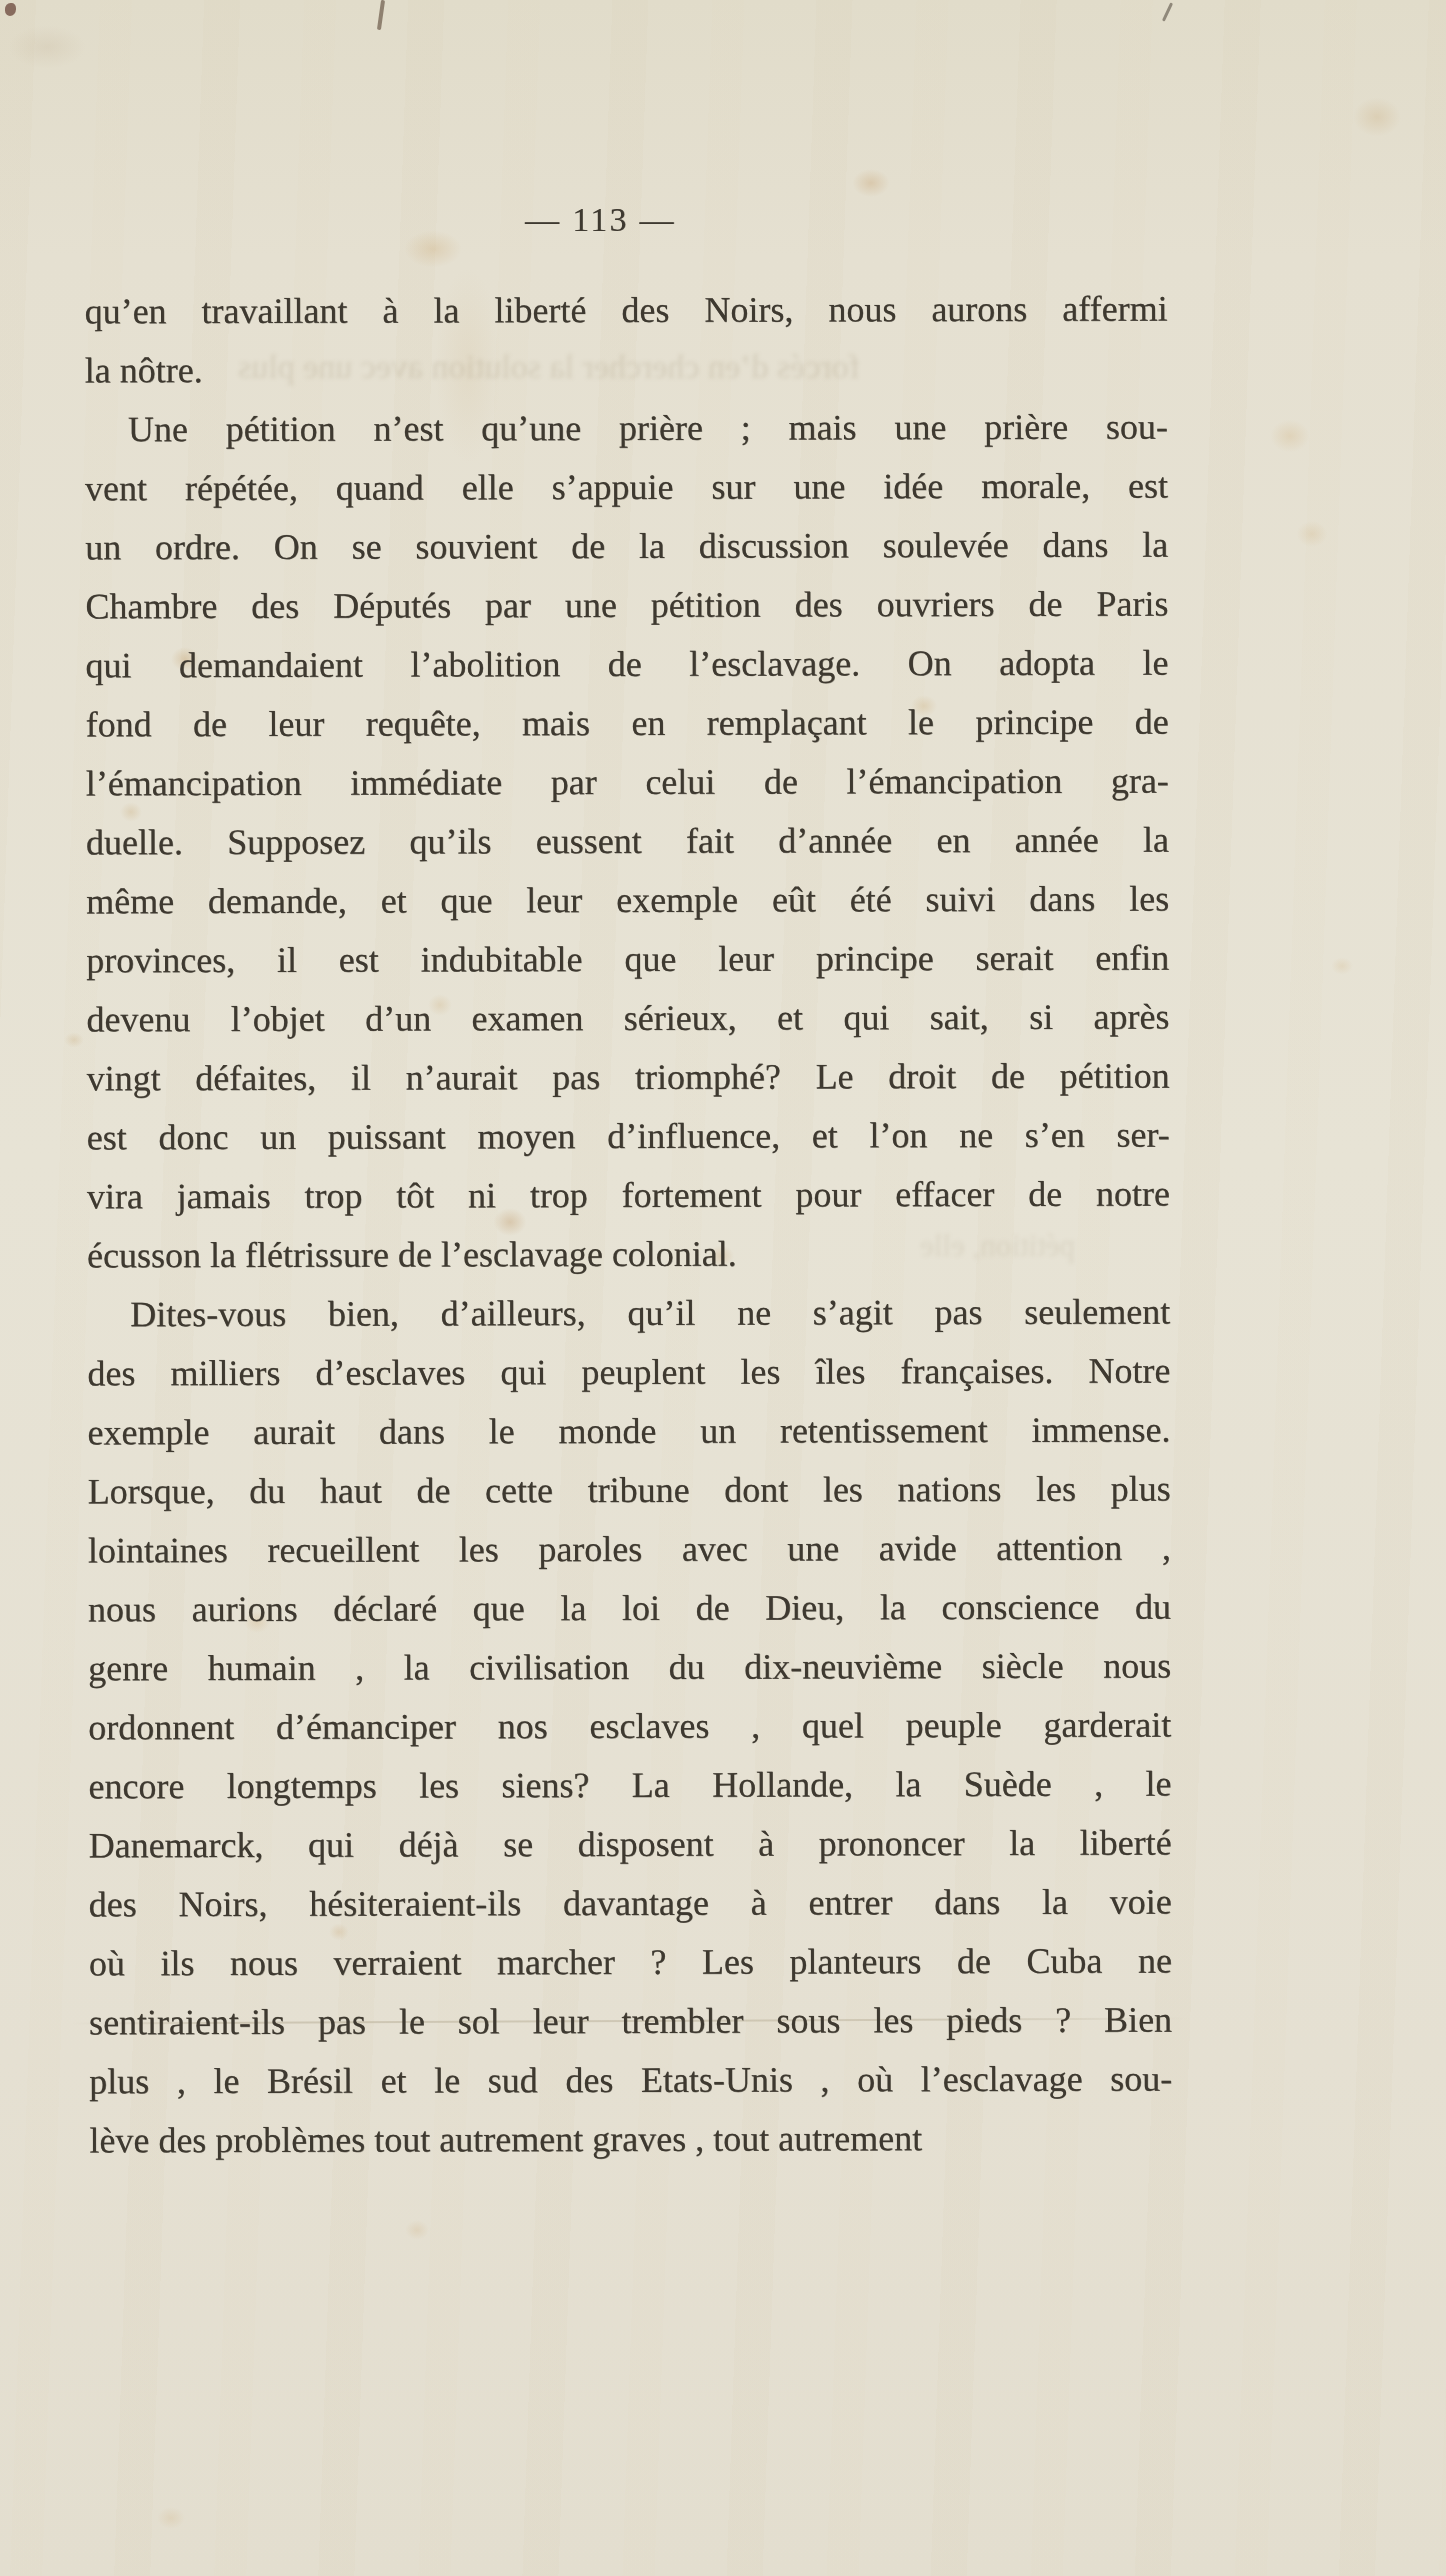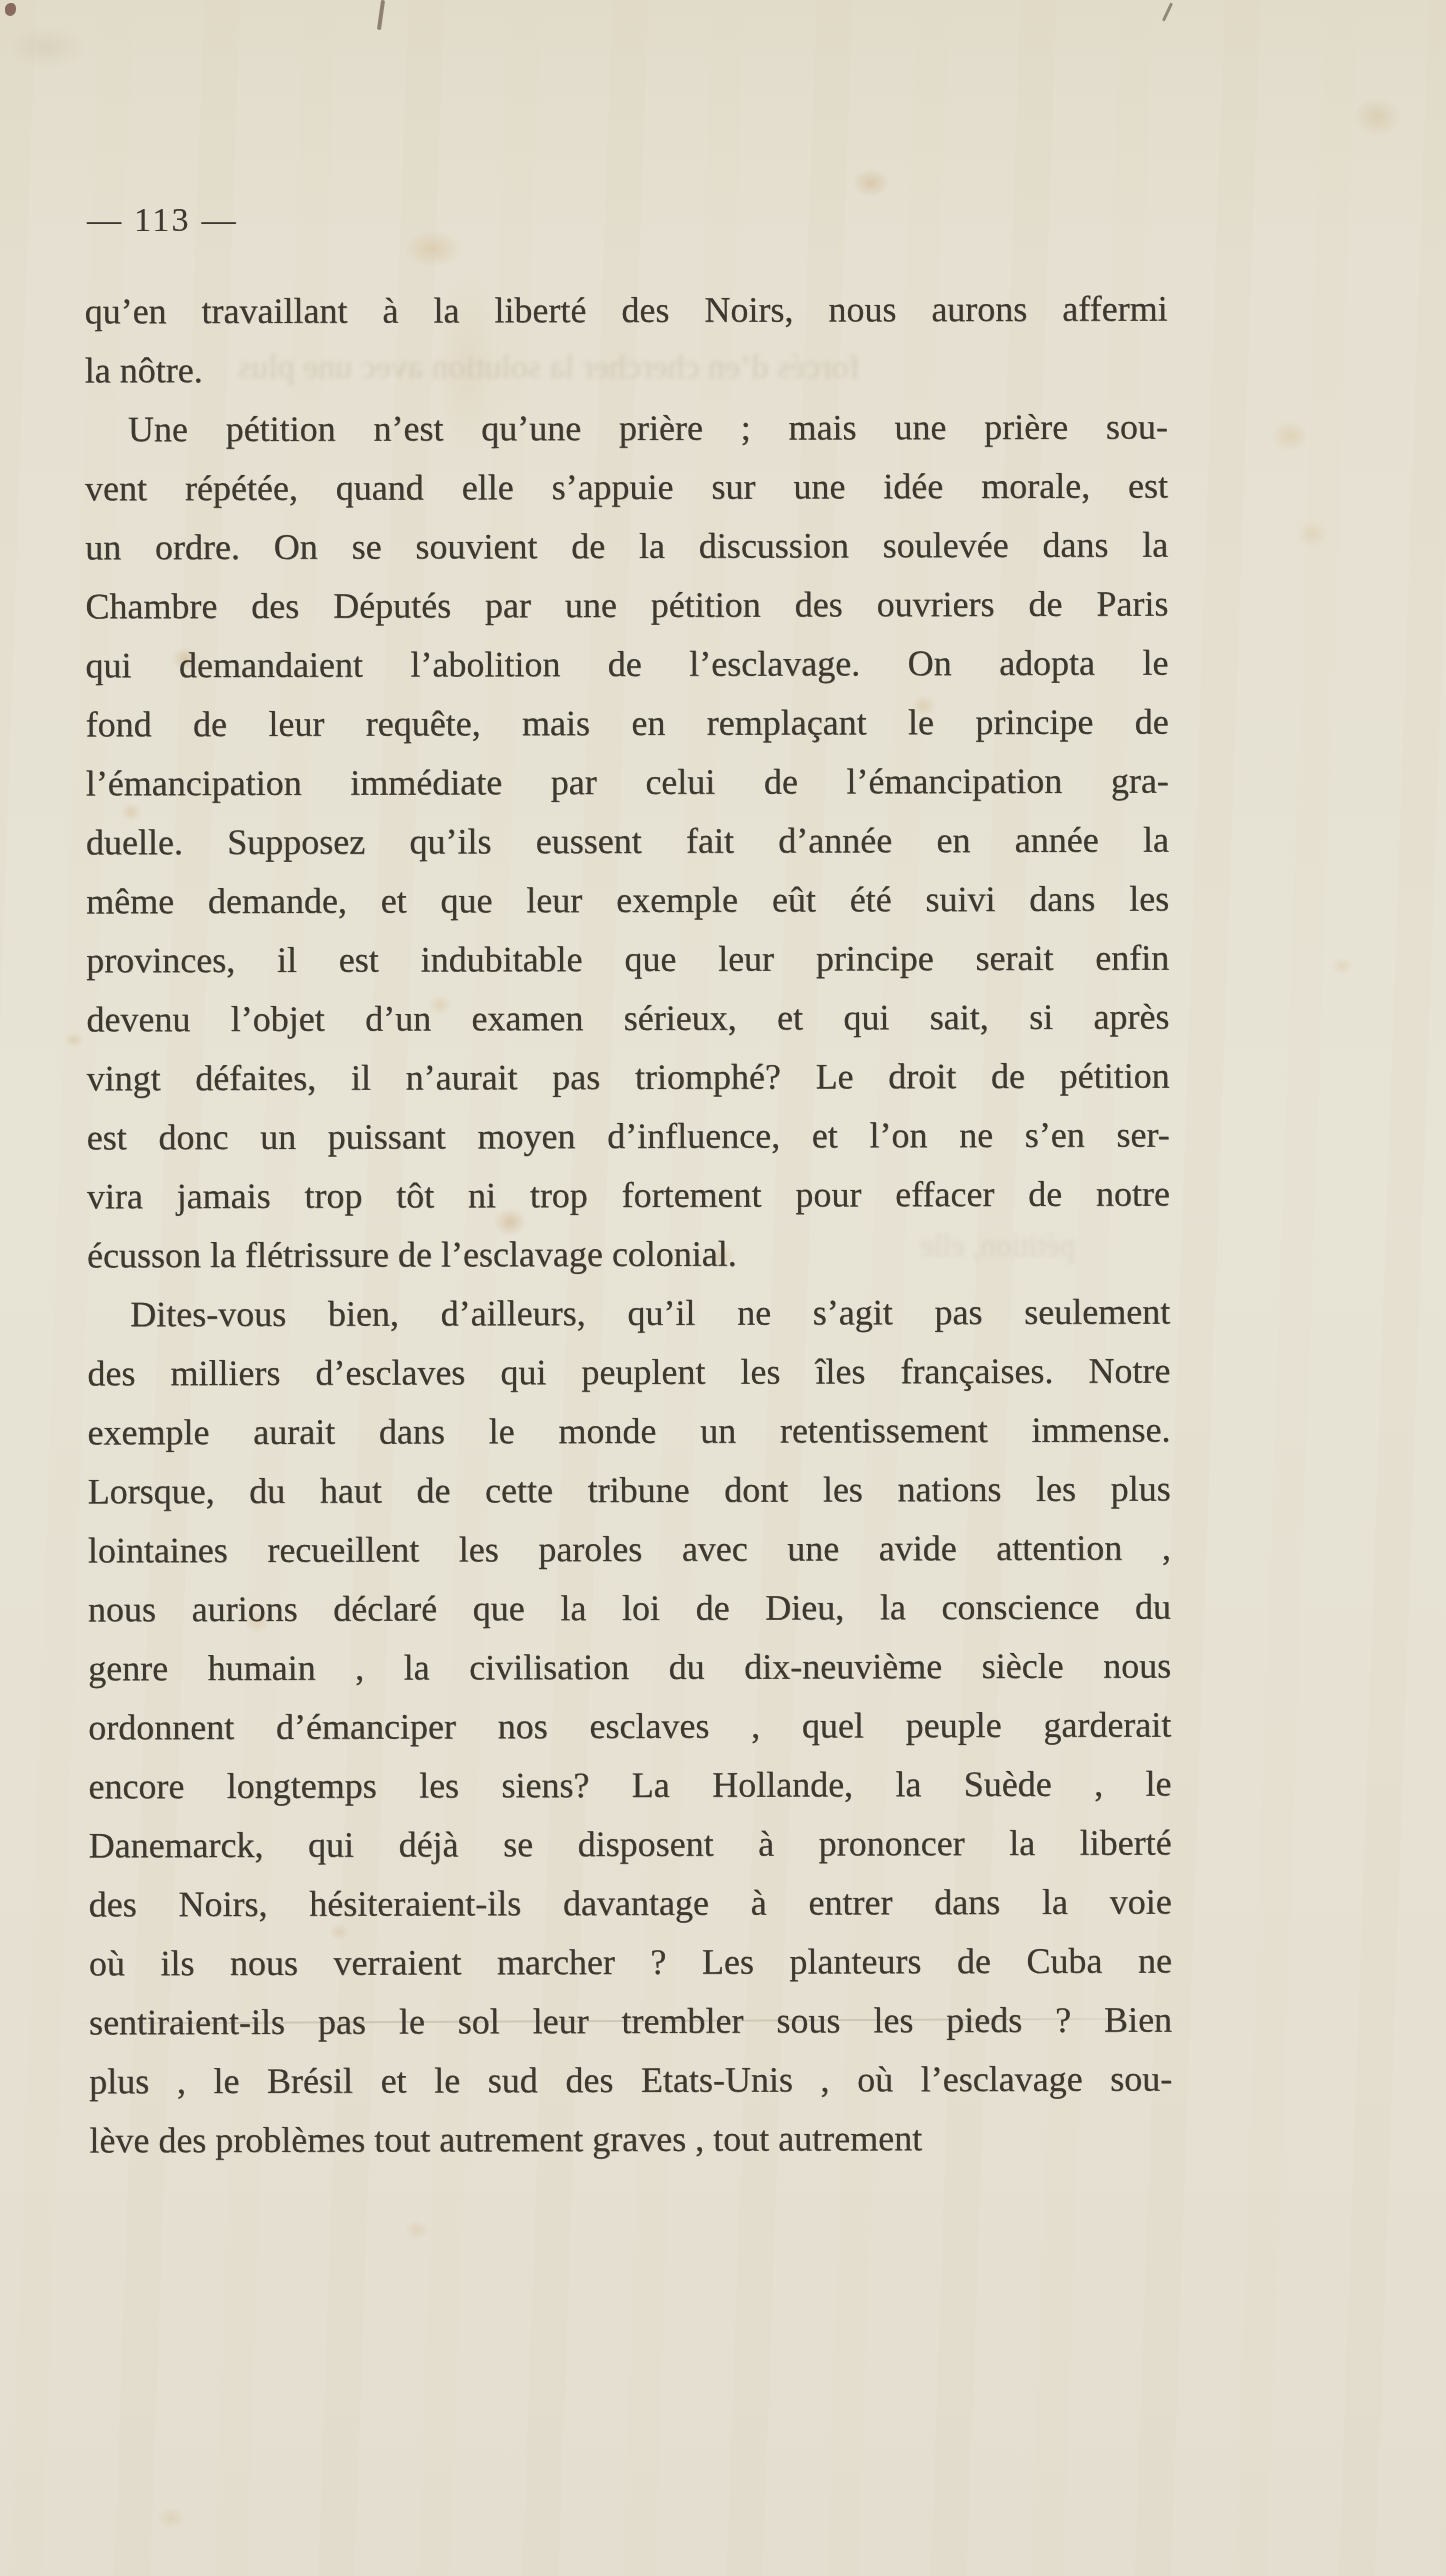--- a/index.html
+++ b/index.html
@@ -61,20 +61,21 @@
     position: absolute; left: 70px; top: 2020px; width: 1122px; height: 2.3px;
     background: linear-gradient(90deg, rgba(0,0,0,0), rgba(160,148,120,0.35) 15%, rgba(160,148,120,0.30) 80%, rgba(0,0,0,0));
     transform: rotate(-0.25deg);
     pointer-events: none;
   }
   .page-number {
     position: absolute;
     left: 87px; top: 201px; width: 1083px;
     padding-right: 56px;
     box-sizing: border-box;
+    text-align: center;
     font-size: 34px;
     letter-spacing: 2.3px;
     color: #3e3930;
     text-shadow: 0.4px 0.4px 0.6px rgba(62,57,48,0.55);
   }
   .text-block {
     position: absolute;
     left: 87px; top: 281px; width: 1083px;
     transform: rotate(-0.15deg);
     color: #3e3930;

